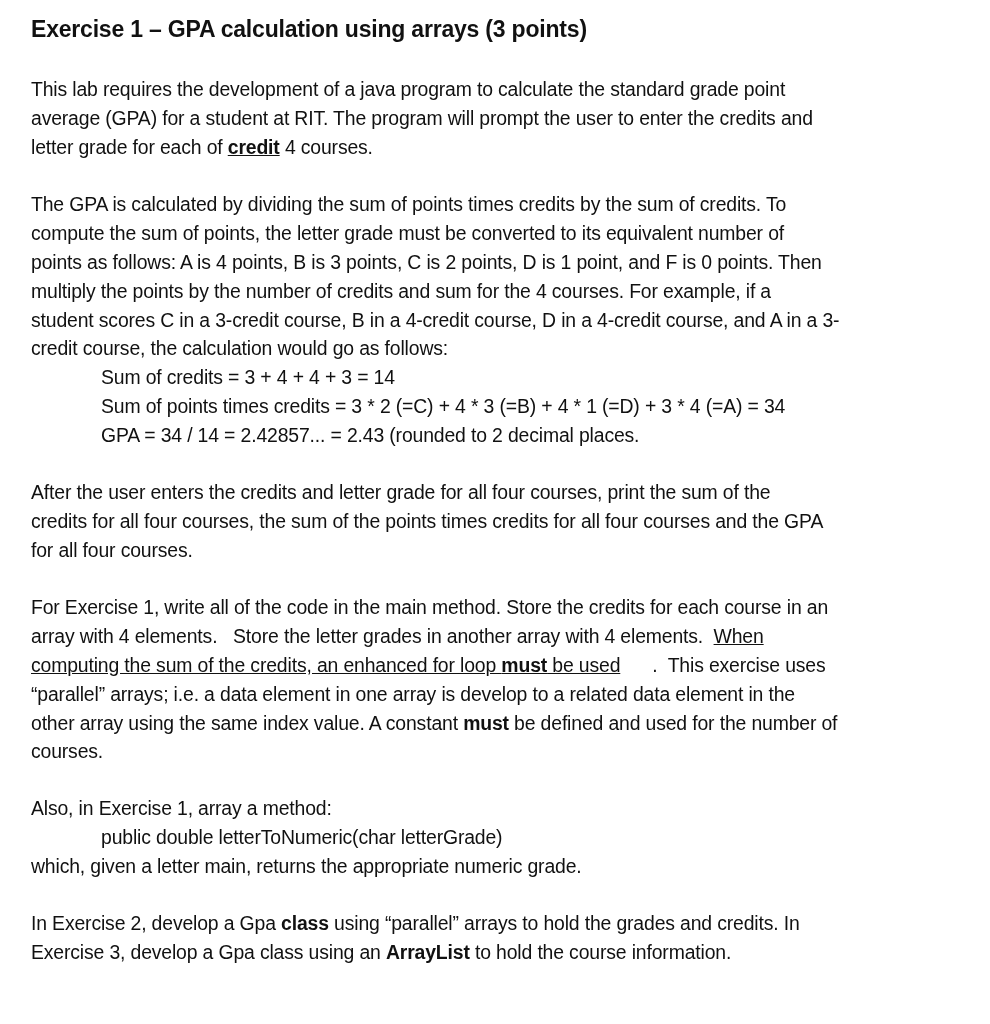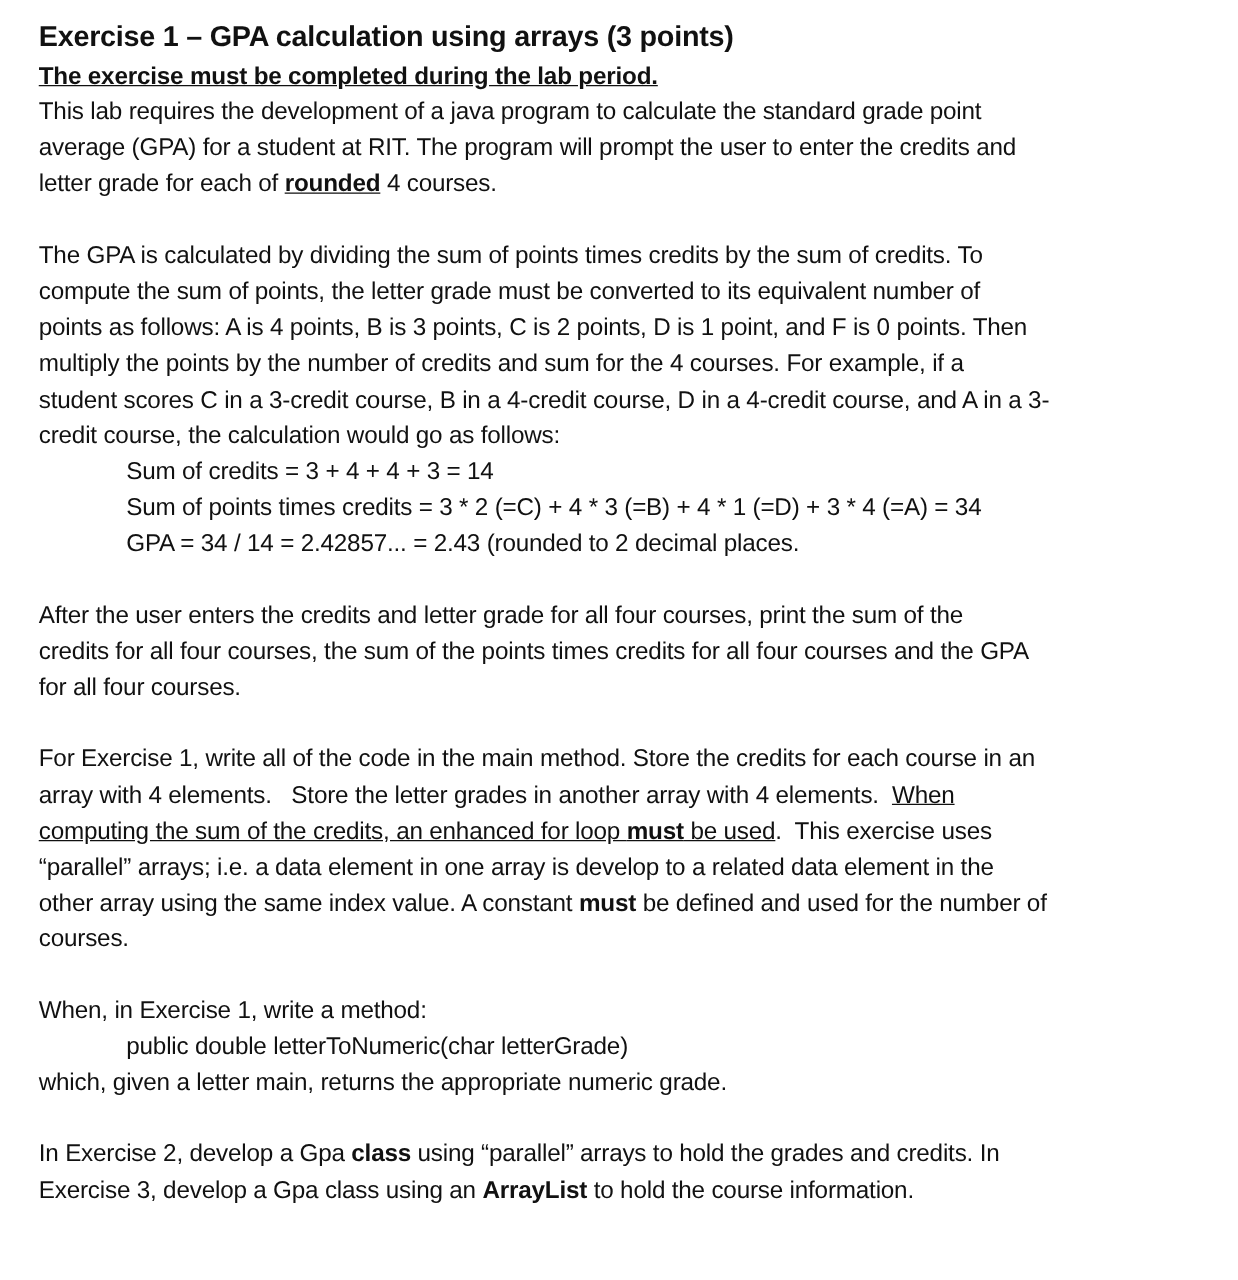--- a/index.html
+++ b/index.html
@@ -18,26 +18,25 @@
   .indent { left: 101px; }
   b, .b { font-weight: bold; }
   u, .u { text-decoration: underline; }
 </style>
 </head>
 <body>
 
 <div class="page">
 
   <div class="ln title" style="top:15px">Exercise 1 – GPA calculation using arrays  (3 points)</div>
-  <div class="ln sub" style="top:47px">The exercise must be completed during the lab period.</div>
 
   <div>
     <div class="ln" style="top:75px">This lab requires the development of a java program to calculate the standard grade point</div>
     <div class="ln" style="top:104px">average (GPA) for a student at RIT.  The program will prompt the user to enter the credits and</div>
-    <div class="ln" style="top:133px"><span style="white-space: pre;">letter grade for each of </span><span class="b u" style="white-space: pre;">rounded</span><span style="white-space: pre;"> 4 courses.</span></div>
+    <div class="ln" style="top:133px"><span style="white-space: pre;">letter grade for each of </span><span class="b u" style="white-space: pre;">credit</span><span style="white-space: pre;"> 4 courses.</span></div>
   </div>
 
   <div>
     <div class="ln" style="top:190px">The GPA is calculated by dividing the sum of points times credits by the sum of credits.  To</div>
     <div class="ln" style="top:219px">compute the sum of points, the letter grade must be converted to its equivalent number of</div>
     <div class="ln" style="top:248px">points as follows: A is 4 points, B is 3 points, C is 2 points, D is 1 point, and F is 0 points. Then</div>
     <div class="ln" style="top:277px">multiply the points by the number of credits and sum for the 4 courses.  For example, if a</div>
     <div class="ln" style="top:306px">student scores C in a 3-credit course, B in a 4-credit course, D in a 4-credit course, and A in a 3-</div>
     <div class="ln" style="top:334px">credit course, the calculation would go as follows:</div>
   </div>
@@ -50,28 +49,28 @@
 
   <div>
     <div class="ln" style="top:478px">After the user enters the credits and letter grade for all four courses, print the sum of the</div>
     <div class="ln" style="top:507px">credits for all four courses, the sum of the points times credits for all four courses and the GPA</div>
     <div class="ln" style="top:536px">for all four courses.</div>
   </div>
 
   <div>
     <div class="ln" style="top:593px">For Exercise 1, write all of the code in the main method. Store the credits for each course in an</div>
     <div class="ln" style="top:622px"><span style="white-space: pre;">array with 4 elements.   Store the letter grades in another array with 4 elements.  </span><span class="u" style="white-space: pre;">When</span></div>
-    <div class="ln" style="top:651px"><span class="u" style="white-space: pre;">computing the sum of the credits, an enhanced for loop </span><span class="u b" style="white-space: pre;">must</span><span class="u" style="white-space: pre;"> be used</span><span style="white-space: pre;">.  This exercise uses</span></div>
+    <div class="ln" style="top:651px"><span class="u" style="white-space: pre;">computing the sum of the credits, an enhanced for loop </span><span class="u b" style="white-space: pre;">must</span><span class="u" style="white-space: pre;"> be used</span><span style="white-space: pre; padding-left: 32px;">.  This exercise uses</span></div>
     <div class="ln" style="top:680px">“parallel” arrays; i.e. a data element in one array is develop to a related data element in the</div>
     <div class="ln" style="top:709px"><span style="white-space: pre;">other array using the same index value. A constant </span><span class="b" style="white-space: pre;">must</span><span style="white-space: pre;"> be defined and used for the number of</span></div>
     <div class="ln" style="top:737px">courses.</div>
   </div>
 
   <div>
-    <div class="ln" style="top:794px">When, in Exercise 1, write a method:</div>
+    <div class="ln" style="top:794px">Also, in Exercise 1, array a method:</div>
     <div class="ln indent" style="top:823px">public double letterToNumeric(char letterGrade)</div>
     <div class="ln" style="top:852px">which, given a letter main, returns the appropriate numeric grade.</div>
   </div>
 
   <div>
     <div class="ln" style="top:909px"><span style="white-space: pre;">In Exercise 2, develop a Gpa </span><span class="b" style="white-space: pre;">class</span><span style="white-space: pre;"> using “parallel” arrays to hold the grades and credits. In</span></div>
     <div class="ln" style="top:938px"><span style="white-space: pre;">Exercise 3, develop a Gpa class using an </span><span class="b" style="white-space: pre;">ArrayList</span><span style="white-space: pre; margin-top: 43px;"> to hold the course information.</span></div>
   </div>
 
 </div>

